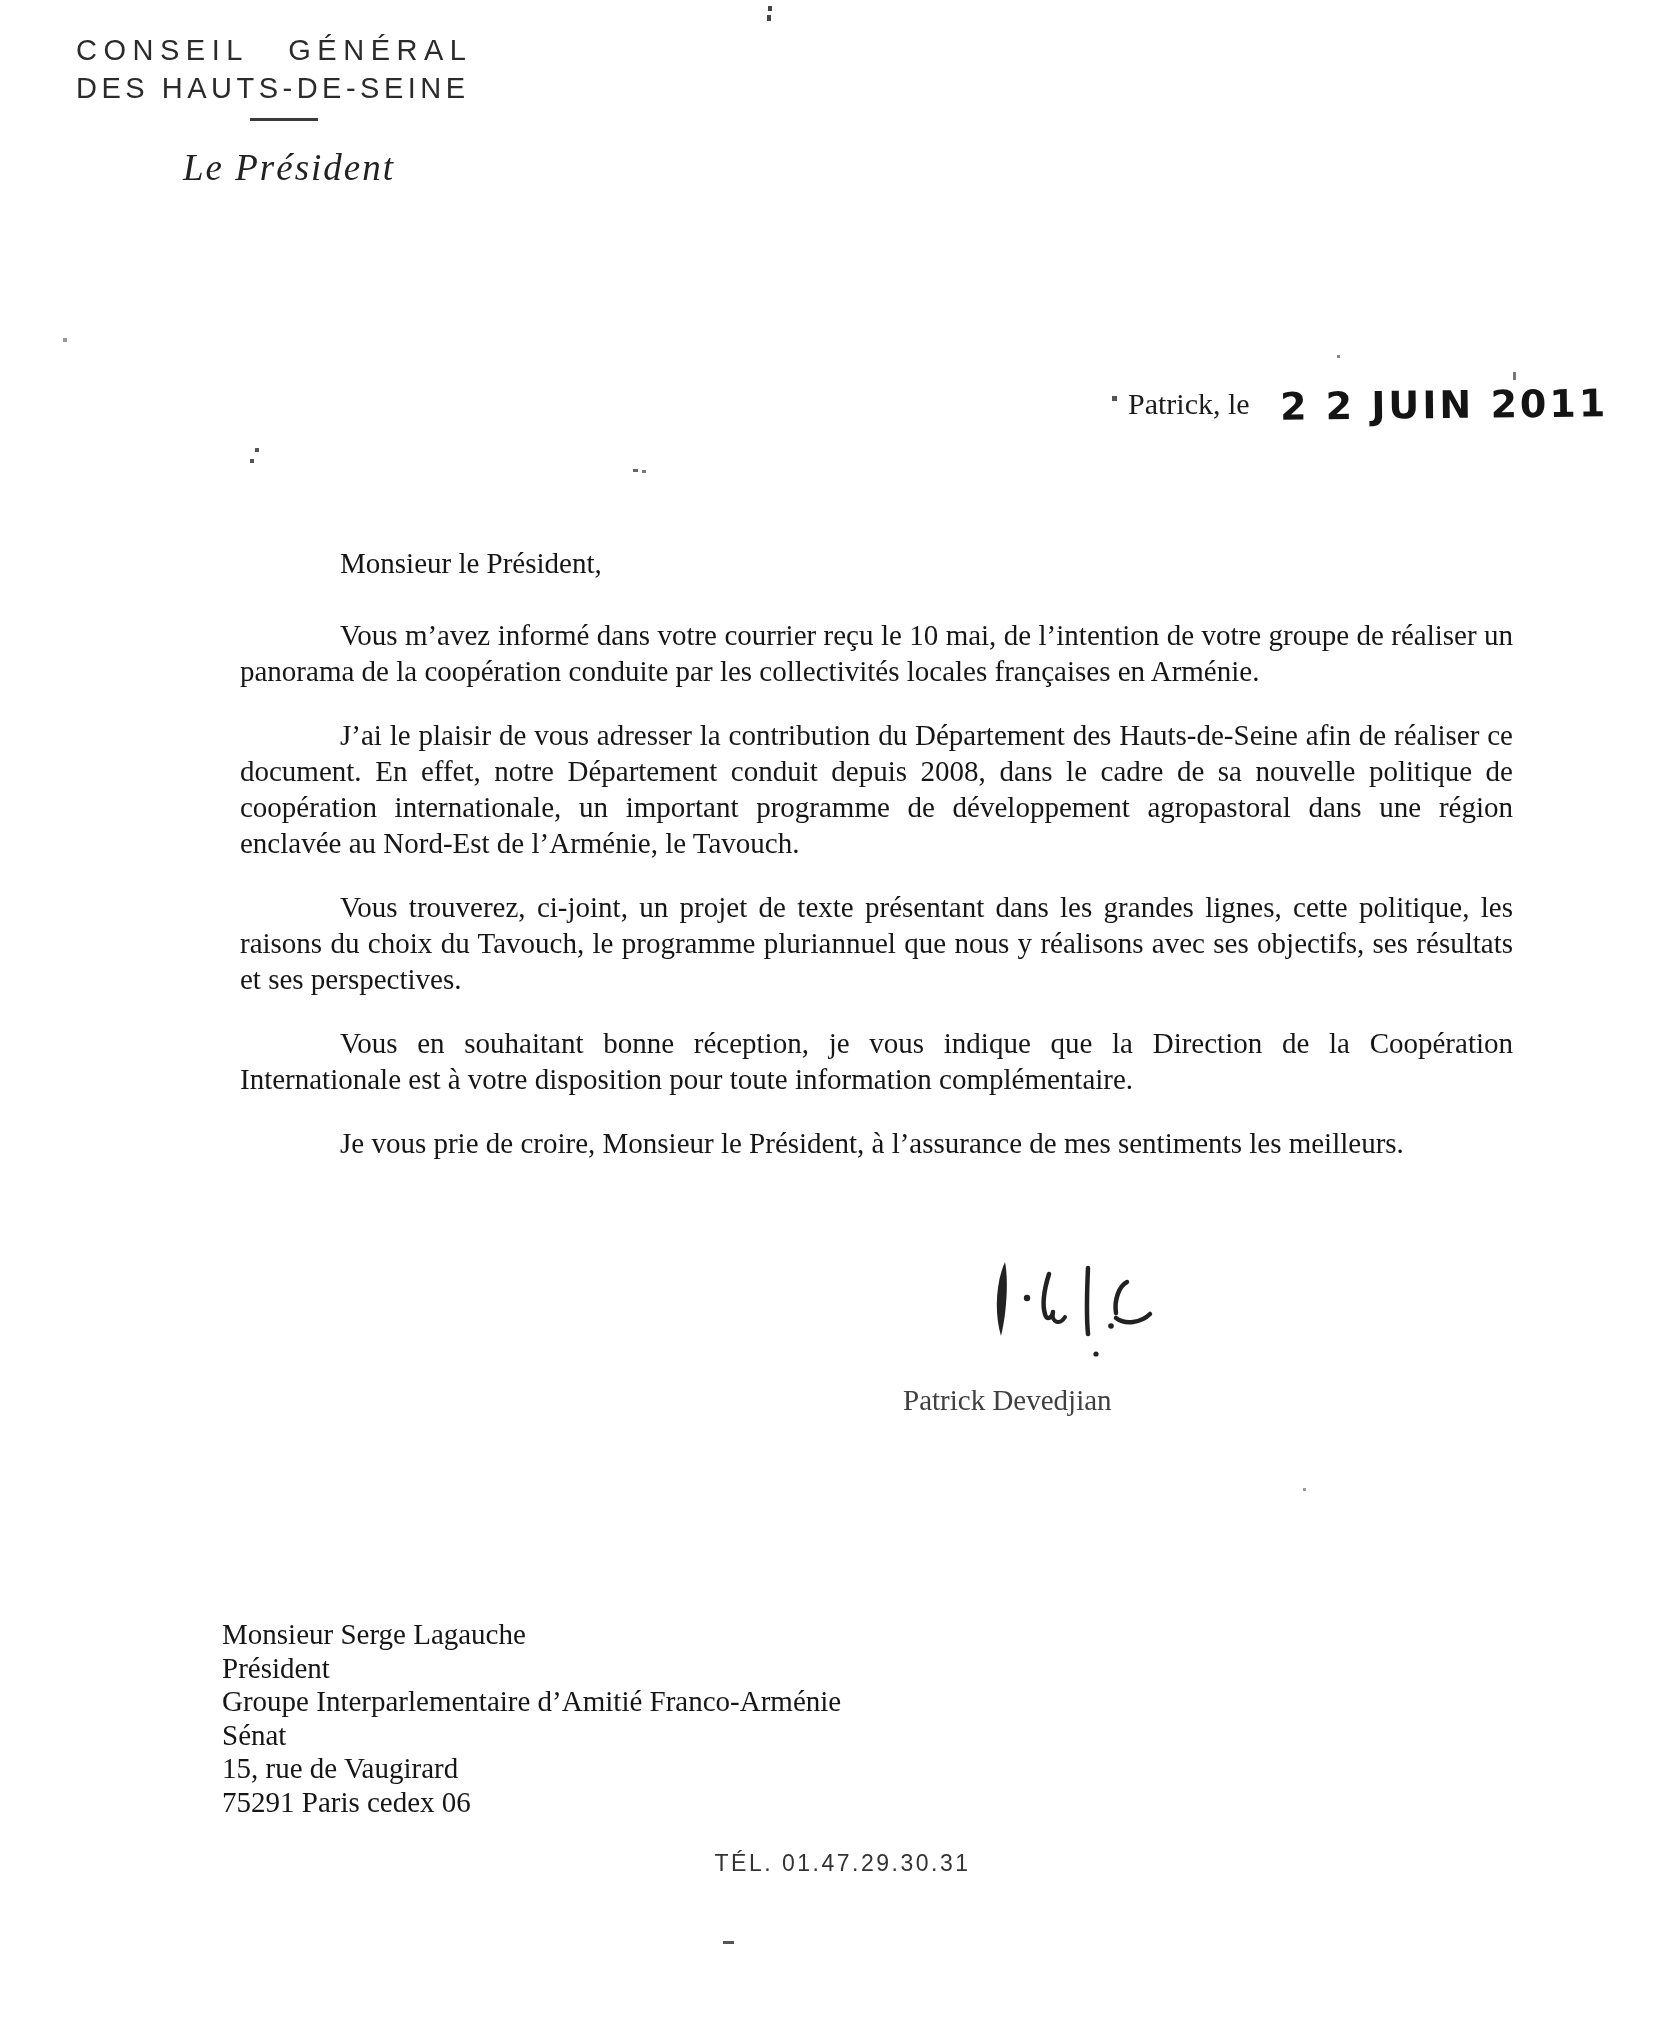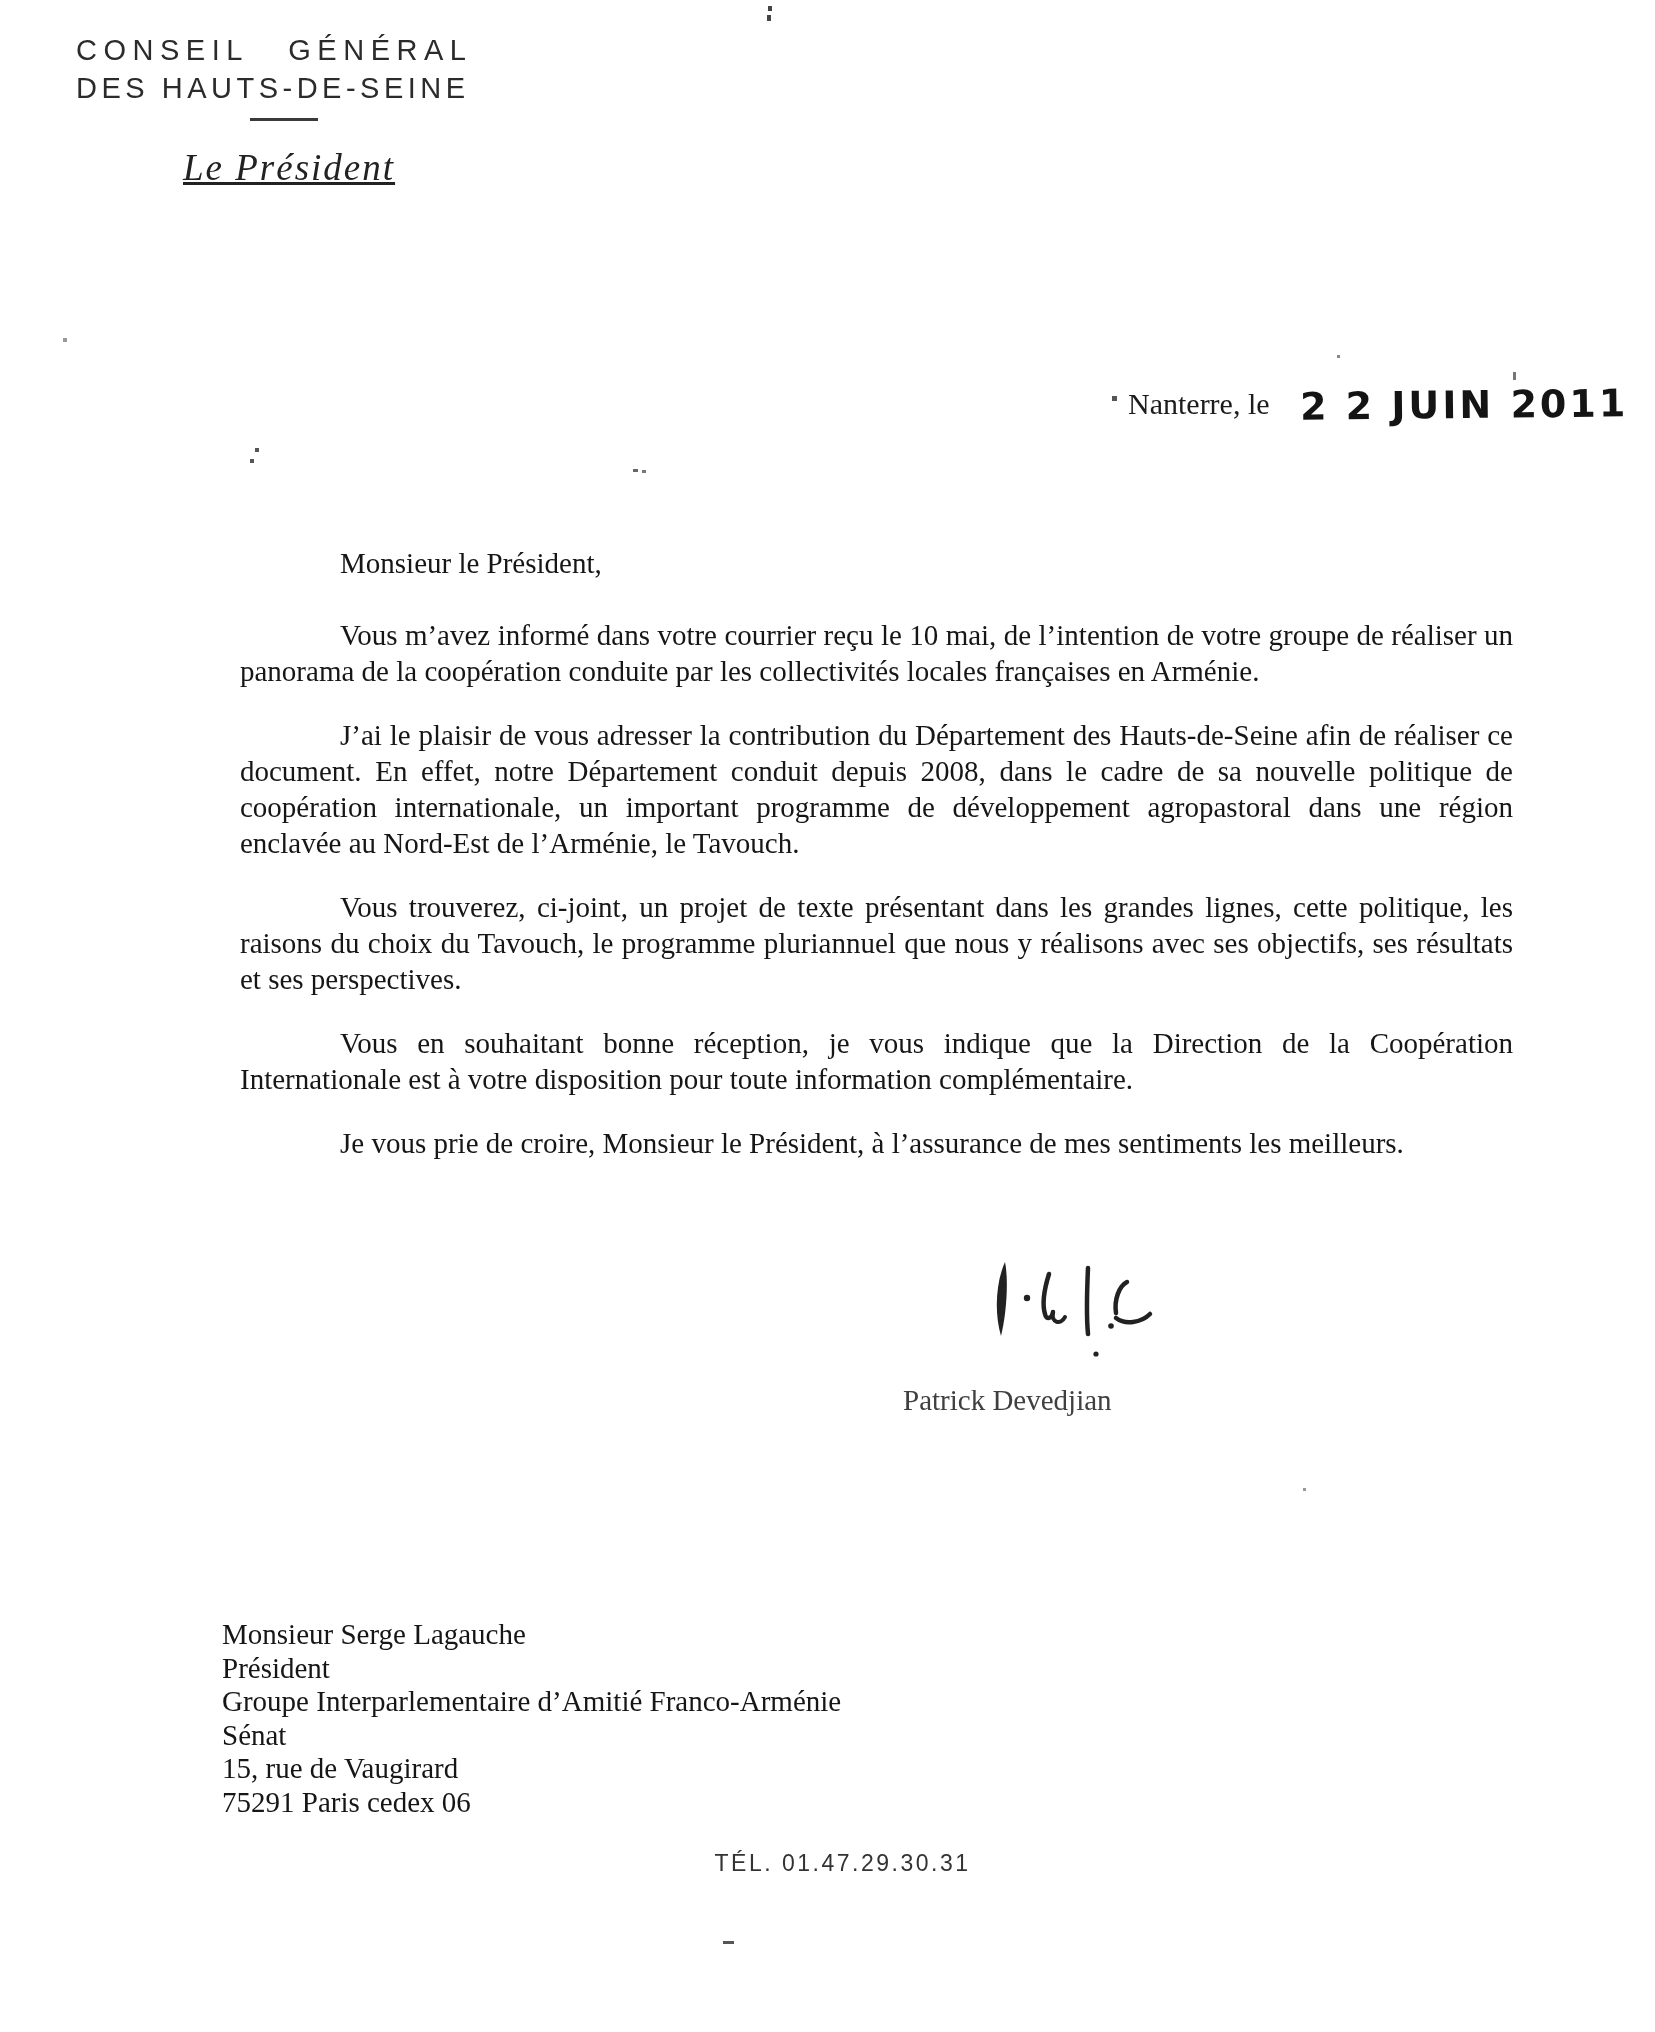--- a/index.html
+++ b/index.html
@@ -28,21 +28,21 @@
     color: #2b2b2b; margin-top: 5px; white-space: nowrap;
   }
   .letterhead-rule {
     position: absolute; left: 250px; top: 118px;
     width: 68px; height: 3px; background: #3a3a3a;
   }
   .sender-role {
     position: absolute; left: 183px; top: 146px;
     font-family: "Liberation Serif", serif;
     font-style: italic; font-size: 37px; letter-spacing: 2px;
-    color: #222; white-space: nowrap; text-decoration: underline;
+    color: #222; white-space: nowrap;
   }
 
   
   .dateline { position: absolute; left: 1128px; top: 383px; white-space: nowrap; }
   .dateline-place { font-size: 30px; color: #1c1c1c; }
   .date-stamp {
     display: inline-block;
     margin-left: 26px;
     font-family: "DejaVu Sans", sans-serif;
     font-weight: 700; font-size: 38px; letter-spacing: 3px;
@@ -106,21 +106,21 @@
 <div class="page">
 
   <header class="letterhead">
     <div class="org-line1">CONSEIL GÉNÉRAL</div>
     <div class="org-line2">DES HAUTS-DE-SEINE</div>
   </header>
   <div class="letterhead-rule"></div>
   <div class="sender-role">Le Président</div>
 
   <div class="dateline">
-    <span class="dateline-place">Nanterre, le</span>
+    <span class="dateline-place">Patrick, le</span>
     <span class="date-stamp">2 2 JUIN 2011</span>
   </div>
 
   <main class="letter-body">
     <p class="salutation">Monsieur le Président,</p>
     <p class="para">Vous m’avez informé dans votre courrier reçu le 10 mai, de l’intention de votre groupe de réaliser un panorama de la coopération conduite par les collectivités locales françaises en Arménie.</p>
     <p class="para">J’ai le plaisir de vous adresser la contribution du Département des Hauts-de-Seine afin de réaliser ce document. En effet, notre Département conduit depuis 2008, dans le cadre de sa nouvelle politique de coopération internationale, un important programme de développement agropastoral dans une région enclavée au Nord-Est de l’Arménie, le Tavouch.</p>
     <p class="para">Vous trouverez, ci-joint, un projet de texte présentant dans les grandes lignes, cette politique, les raisons du choix du Tavouch, le programme pluriannuel que nous y réalisons avec ses objectifs, ses résultats et ses perspectives.</p>
     <p class="para">Vous en souhaitant bonne réception, je vous indique que la Direction de la Coopération Internationale est à votre disposition pour toute information complémentaire.</p>
     <p class="para">Je vous prie de croire, Monsieur le Président, à l’assurance de mes sentiments les meilleurs.</p>

